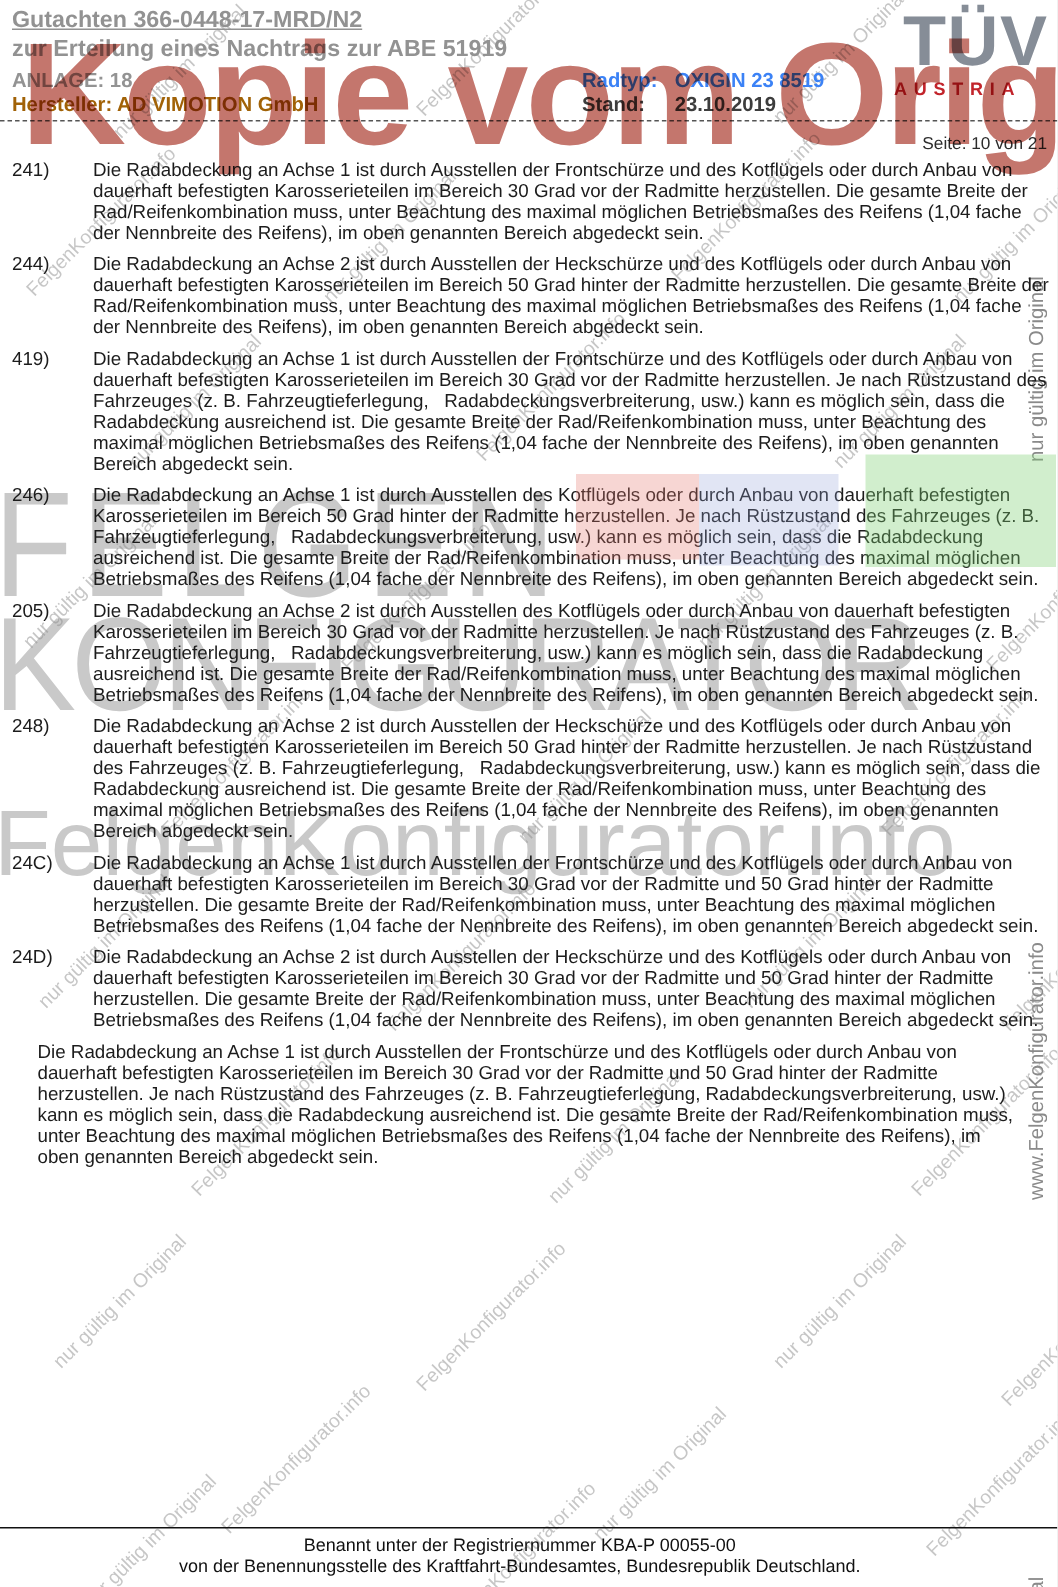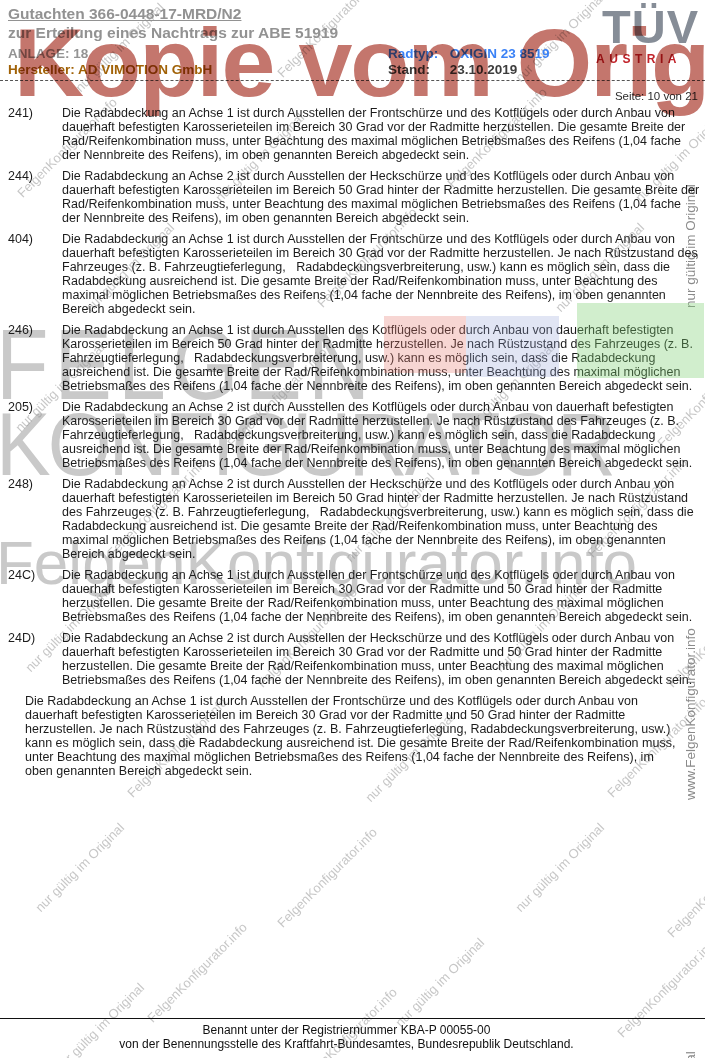--- a/index.html
+++ b/index.html
@@ -128,21 +128,21 @@
   <div class="content">
     <div class="para">
       <div class="pnum">241)</div>
       <div class="ptext">Die Radabdeckung an Achse 1 ist durch Ausstellen der Frontschürze und des Kotflügels oder durch Anbau von dauerhaft befestigten Karosserieteilen im Bereich 30 Grad vor der Radmitte herzustellen. Die gesamte Breite der Rad/Reifenkombination muss, unter Beachtung des maximal möglichen Betriebsmaßes des Reifens (1,04 fache der Nennbreite des Reifens), im oben genannten Bereich abgedeckt sein.</div>
     </div>
     <div class="para">
       <div class="pnum">244)</div>
       <div class="ptext">Die Radabdeckung an Achse 2 ist durch Ausstellen der Heckschürze und des Kotflügels oder durch Anbau von dauerhaft befestigten Karosserieteilen im Bereich 50 Grad hinter der Radmitte herzustellen. Die gesamte Breite der Rad/Reifenkombination muss, unter Beachtung des maximal möglichen Betriebsmaßes des Reifens (1,04 fache der Nennbreite des Reifens), im oben genannten Bereich abgedeckt sein.</div>
     </div>
     <div class="para">
-      <div class="pnum">404)</div>
+      <div class="pnum">419)</div>
       <div class="ptext">Die Radabdeckung an Achse 1 ist durch Ausstellen der Frontschürze und des Kotflügels oder durch Anbau von dauerhaft befestigten Karosserieteilen im Bereich 30 Grad vor der Radmitte herzustellen. Je nach Rüstzustand des Fahrzeuges (z. B. Fahrzeugtieferlegung,   Radabdeckungsverbreiterung, usw.) kann es möglich sein, dass die Radabdeckung ausreichend ist. Die gesamte Breite der Rad/Reifenkombination muss, unter Beachtung des maximal möglichen Betriebsmaßes des Reifens (1,04 fache der Nennbreite des Reifens), im oben genannten Bereich abgedeckt sein.</div>
     </div>
     <div class="para">
       <div class="pnum">246)</div>
       <div class="ptext">Die Radabdeckung an Achse 1 ist durch Ausstellen des Kotflügels oder durch Anbau von dauerhaft befestigten Karosserieteilen im Bereich 50 Grad hinter der Radmitte herzustellen. Je nach Rüstzustand des Fahrzeuges (z. B. Fahrzeugtieferlegung,   Radabdeckungsverbreiterung, usw.) kann es möglich sein, dass die Radabdeckung ausreichend ist. Die gesamte Breite der Rad/Reifenkombination muss, unter Beachtung des maximal möglichen Betriebsmaßes des Reifens (1,04 fache der Nennbreite des Reifens), im oben genannten Bereich abgedeckt sein.</div>
     </div>
     <div class="para">
       <div class="pnum">205)</div>
       <div class="ptext">Die Radabdeckung an Achse 2 ist durch Ausstellen des Kotflügels oder durch Anbau von dauerhaft befestigten Karosserieteilen im Bereich 30 Grad vor der Radmitte herzustellen. Je nach Rüstzustand des Fahrzeuges (z. B. Fahrzeugtieferlegung,   Radabdeckungsverbreiterung, usw.) kann es möglich sein, dass die Radabdeckung ausreichend ist. Die gesamte Breite der Rad/Reifenkombination muss, unter Beachtung des maximal möglichen Betriebsmaßes des Reifens (1,04 fache der Nennbreite des Reifens), im oben genannten Bereich abgedeckt sein.</div>
     </div>

